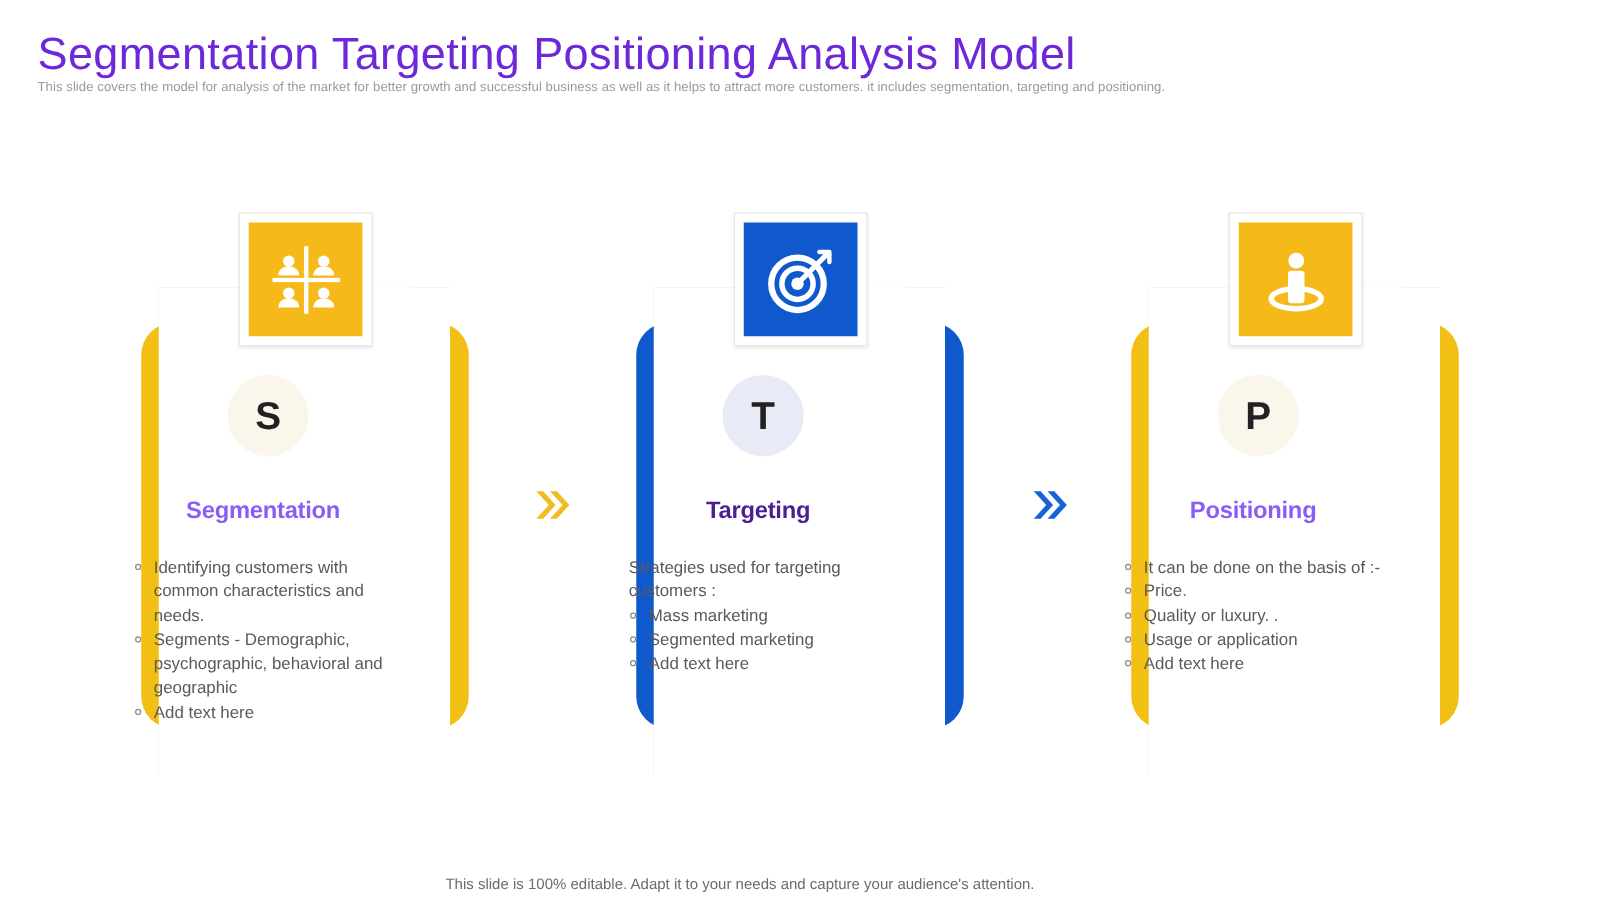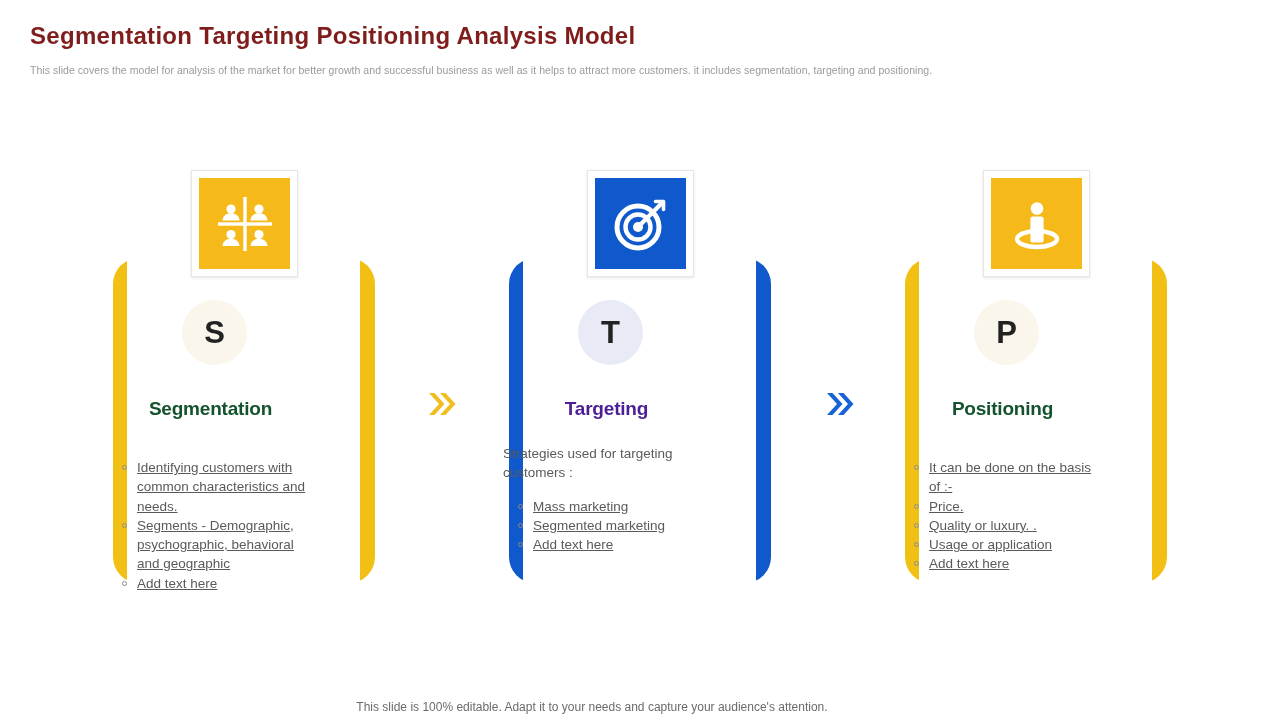--- a/index.html
+++ b/index.html
@@ -14,23 +14,23 @@
     overflow: hidden;
     font-family: "Liberation Sans", sans-serif;
     -webkit-font-smoothing: antialiased;
   }
 
   
   #slide-title {
     position: absolute;
     left: 30px;
     top: 22px;
-    font-size: 24px;
-    font-weight: 700;
-    color: #7f1d1d;
+    font-size: 36px;
+    font-weight: 400;
+    color: #6d28d9;
     letter-spacing: 0.3px;
     white-space: nowrap;
   }
   #slide-subtitle {
     position: absolute;
     left: 30px;
     top: 64px;
     font-size: 10.5px;
     color: #9a9a9a;
     white-space: nowrap;
@@ -142,43 +142,42 @@
     position: absolute;
     left: 0;
     top: 238px;
     width: 233px;
     text-align: center;
     font-size: 19px;
     font-weight: bold;
     letter-spacing: -0.2px;
     z-index: 4;
   }
-  .card-heading.yellow { color: #14532d; }
+  .card-heading.yellow { color: #8b5cf6; }
   .card-heading.blue   { color: #4c1d95; }
 
   
   .card-body {
     position: absolute;
     left: 8px;
     top: 284px;
     width: 222px;
     font-size: 13.5px;
     line-height: 19.3px;
     color: #5a5a5a;
     z-index: 4;
   }
   .intro-line {
     margin: 0 0 0 5px;
     padding: 0;
   }
   ul.bullets {
     list-style: none;
-    margin: 14px;
+    margin: 0;
     padding: 0;
-    text-decoration: underline;
   }
   ul.bullets li {
     position: relative;
     padding-left: 21px;
     margin: 0;
   }
   ul.bullets li::before {
     content: "";
     position: absolute;
     left: 6px;

